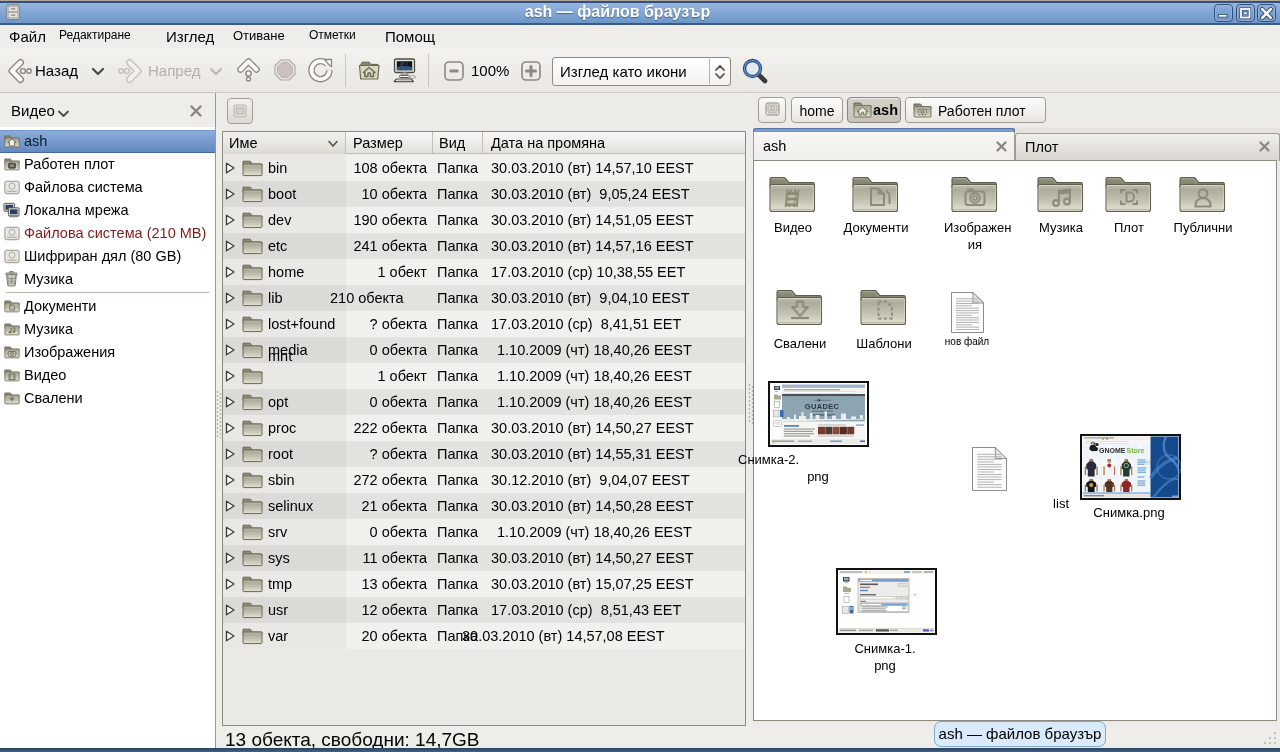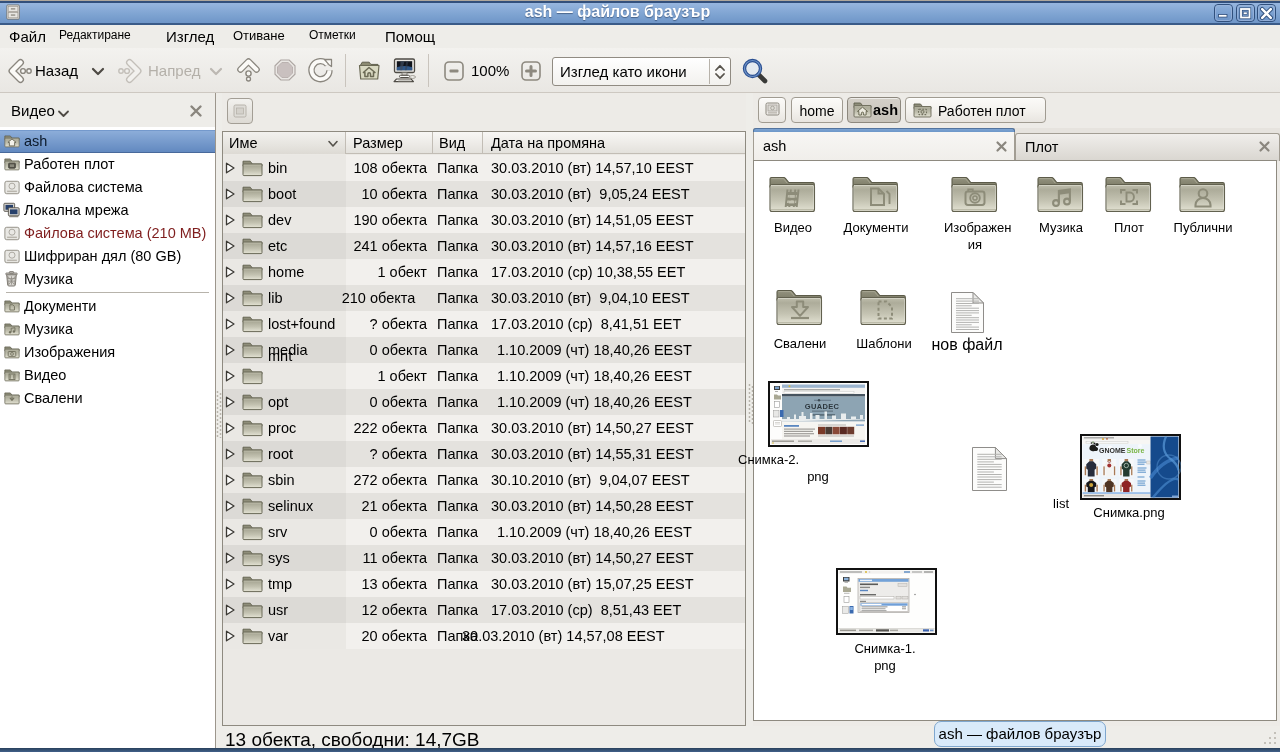--- a/index.html
+++ b/index.html
@@ -366,21 +366,21 @@
 <div class="ab" style="left:223px;top:285px;width:522px;height:26px;background:#e4e2de"></div>
 <div class="ab" style="left:223px;top:285px;width:123px;height:26px;background:#dcdad6"></div>
 <svg class="ab" style="left:225px;top:292px" width="11" height="12" viewBox="0 0 11 12">
     <path d="M1.5 1.2 L9 6 L1.5 10.8 z" fill="#fdfdfc" stroke="#3c3a35" stroke-width="1.3" stroke-linejoin="round"></path>
   </svg>
 <svg class="ab" style="left:242px;top:289px" width="21" height="18" viewBox="0 0 21 18">
  <path d="M1 2.2 h7.2 l2.2 2.8 h9.6 v2.2 H1 z" fill="#8f8e7a" stroke="#5f5e4c" stroke-width="0.9"></path>
  <rect x="1" y="5" width="19" height="11.6" rx="1" fill="url(#fbody)" stroke="#6b6a59" stroke-width="1"></rect>
   </svg>
 <div class="ab txt" style="left:268px;top:290px">lib</div>
-<div class="ab txt" style="left:330px;top:290px;width:97px;text-align:center">210 обекта</div>
+<div class="ab txt" style="left:330px;top:290px;width:97px;text-align:left">210 обекта</div>
 <div class="ab txt" style="left:437px;top:290px">Папка</div>
 <div class="ab txt" style="left:491px;top:290px">30.03.2010 (вт)  9,04,10 EEST</div>
 <div class="ab" style="left:223px;top:311px;width:522px;height:26px;background:#f2f0ed"></div>
 <div class="ab" style="left:223px;top:311px;width:123px;height:26px;background:#eae8e4"></div>
 <svg class="ab" style="left:225px;top:318px" width="11" height="12" viewBox="0 0 11 12">
     <path d="M1.5 1.2 L9 6 L1.5 10.8 z" fill="#fdfdfc" stroke="#3c3a35" stroke-width="1.3" stroke-linejoin="round"></path>
   </svg>
 <svg class="ab" style="left:242px;top:315px" width="21" height="18" viewBox="0 0 21 18">
  <path d="M1 2.2 h7.2 l2.2 2.8 h9.6 v2.2 H1 z" fill="#8f8e7a" stroke="#5f5e4c" stroke-width="0.9"></path>
  <rect x="1" y="5" width="19" height="11.6" rx="1" fill="url(#fbody)" stroke="#6b6a59" stroke-width="1"></rect>
@@ -459,21 +459,21 @@
 <svg class="ab" style="left:225px;top:474px" width="11" height="12" viewBox="0 0 11 12">
     <path d="M1.5 1.2 L9 6 L1.5 10.8 z" fill="#fdfdfc" stroke="#3c3a35" stroke-width="1.3" stroke-linejoin="round"></path>
   </svg>
 <svg class="ab" style="left:242px;top:471px" width="21" height="18" viewBox="0 0 21 18">
  <path d="M1 2.2 h7.2 l2.2 2.8 h9.6 v2.2 H1 z" fill="#8f8e7a" stroke="#5f5e4c" stroke-width="0.9"></path>
  <rect x="1" y="5" width="19" height="11.6" rx="1" fill="url(#fbody)" stroke="#6b6a59" stroke-width="1"></rect>
   </svg>
 <div class="ab txt" style="left:268px;top:472px">sbin</div>
 <div class="ab txt" style="left:330px;top:472px;width:97px;text-align:right">272 обекта</div>
 <div class="ab txt" style="left:437px;top:472px">Папка</div>
-<div class="ab txt" style="left:491px;top:472px">30.10.2010 (вт)  9,04,07 EEST</div>
+<div class="ab txt" style="left:491px;top:472px">30.12.2010 (вт)  9,04,07 EEST</div>
 <div class="ab" style="left:223px;top:493px;width:522px;height:26px;background:#e4e2de"></div>
 <div class="ab" style="left:223px;top:493px;width:123px;height:26px;background:#dcdad6"></div>
 <svg class="ab" style="left:225px;top:500px" width="11" height="12" viewBox="0 0 11 12">
     <path d="M1.5 1.2 L9 6 L1.5 10.8 z" fill="#fdfdfc" stroke="#3c3a35" stroke-width="1.3" stroke-linejoin="round"></path>
   </svg>
 <svg class="ab" style="left:242px;top:497px" width="21" height="18" viewBox="0 0 21 18">
  <path d="M1 2.2 h7.2 l2.2 2.8 h9.6 v2.2 H1 z" fill="#8f8e7a" stroke="#5f5e4c" stroke-width="0.9"></path>
  <rect x="1" y="5" width="19" height="11.6" rx="1" fill="url(#fbody)" stroke="#6b6a59" stroke-width="1"></rect>
   </svg>
 <div class="ab txt" style="left:268px;top:498px">selinux</div>
@@ -730,21 +730,21 @@
     <line x1="6.0" y1="19.6" x2="29.0" y2="19.6" stroke="#b3b3b1" stroke-width="1"></line>
     <line x1="6.0" y1="21.9" x2="29.0" y2="21.9" stroke="#b3b3b1" stroke-width="1"></line>
     <line x1="6.0" y1="24.3" x2="21.7" y2="24.3" stroke="#b3b3b1" stroke-width="1"></line>
     <line x1="6.0" y1="26.7" x2="29.0" y2="26.7" stroke="#b3b3b1" stroke-width="1"></line>
     <line x1="6.0" y1="29.0" x2="29.0" y2="29.0" stroke="#b3b3b1" stroke-width="1"></line>
     <line x1="6.0" y1="31.4" x2="29.0" y2="31.4" stroke="#b3b3b1" stroke-width="1"></line>
     <line x1="6.0" y1="33.8" x2="21.7" y2="33.8" stroke="#b3b3b1" stroke-width="1"></line>
     <line x1="6.0" y1="36.1" x2="29.0" y2="36.1" stroke="#b3b3b1" stroke-width="1"></line>
     <line x1="6.0" y1="38.5" x2="29.0" y2="38.5" stroke="#b3b3b1" stroke-width="1"></line>
 </svg>
-<div class="ab txt" style="left:887px;top:336px;width:160px;text-align:center;font-size:16px">нов файл</div>
+<div class="ab txt" style="left:887px;top:336px;width:160px;text-align:center;font-size:10px">нов файл</div>
 <svg class="ab" style="left:971px;top:446px" width="37" height="46" viewBox="0 0 37 46">
  <path d="M1.5 1.5 H24.4 L35.5 12.6 V44.5 H1.5 Z" fill="#fcfcfb" stroke="#8f8d8a" stroke-width="1"></path>
  <path d="M24.4 1.5 V12.6 H35.5 Z" fill="#e9e9e7" stroke="#8f8d8a" stroke-width="1"></path>
  <line x1="6.3" y1="8.3" x2="30.7" y2="8.3" stroke="#b3b3b1" stroke-width="1"></line>
     <line x1="6.3" y1="10.8" x2="30.7" y2="10.8" stroke="#b3b3b1" stroke-width="1"></line>
     <line x1="6.3" y1="13.3" x2="30.7" y2="13.3" stroke="#b3b3b1" stroke-width="1"></line>
     <line x1="6.3" y1="15.9" x2="22.9" y2="15.9" stroke="#b3b3b1" stroke-width="1"></line>
     <line x1="6.3" y1="18.4" x2="30.7" y2="18.4" stroke="#b3b3b1" stroke-width="1"></line>
     <line x1="6.3" y1="20.9" x2="30.7" y2="20.9" stroke="#b3b3b1" stroke-width="1"></line>
     <line x1="6.3" y1="23.5" x2="30.7" y2="23.5" stroke="#b3b3b1" stroke-width="1"></line>

